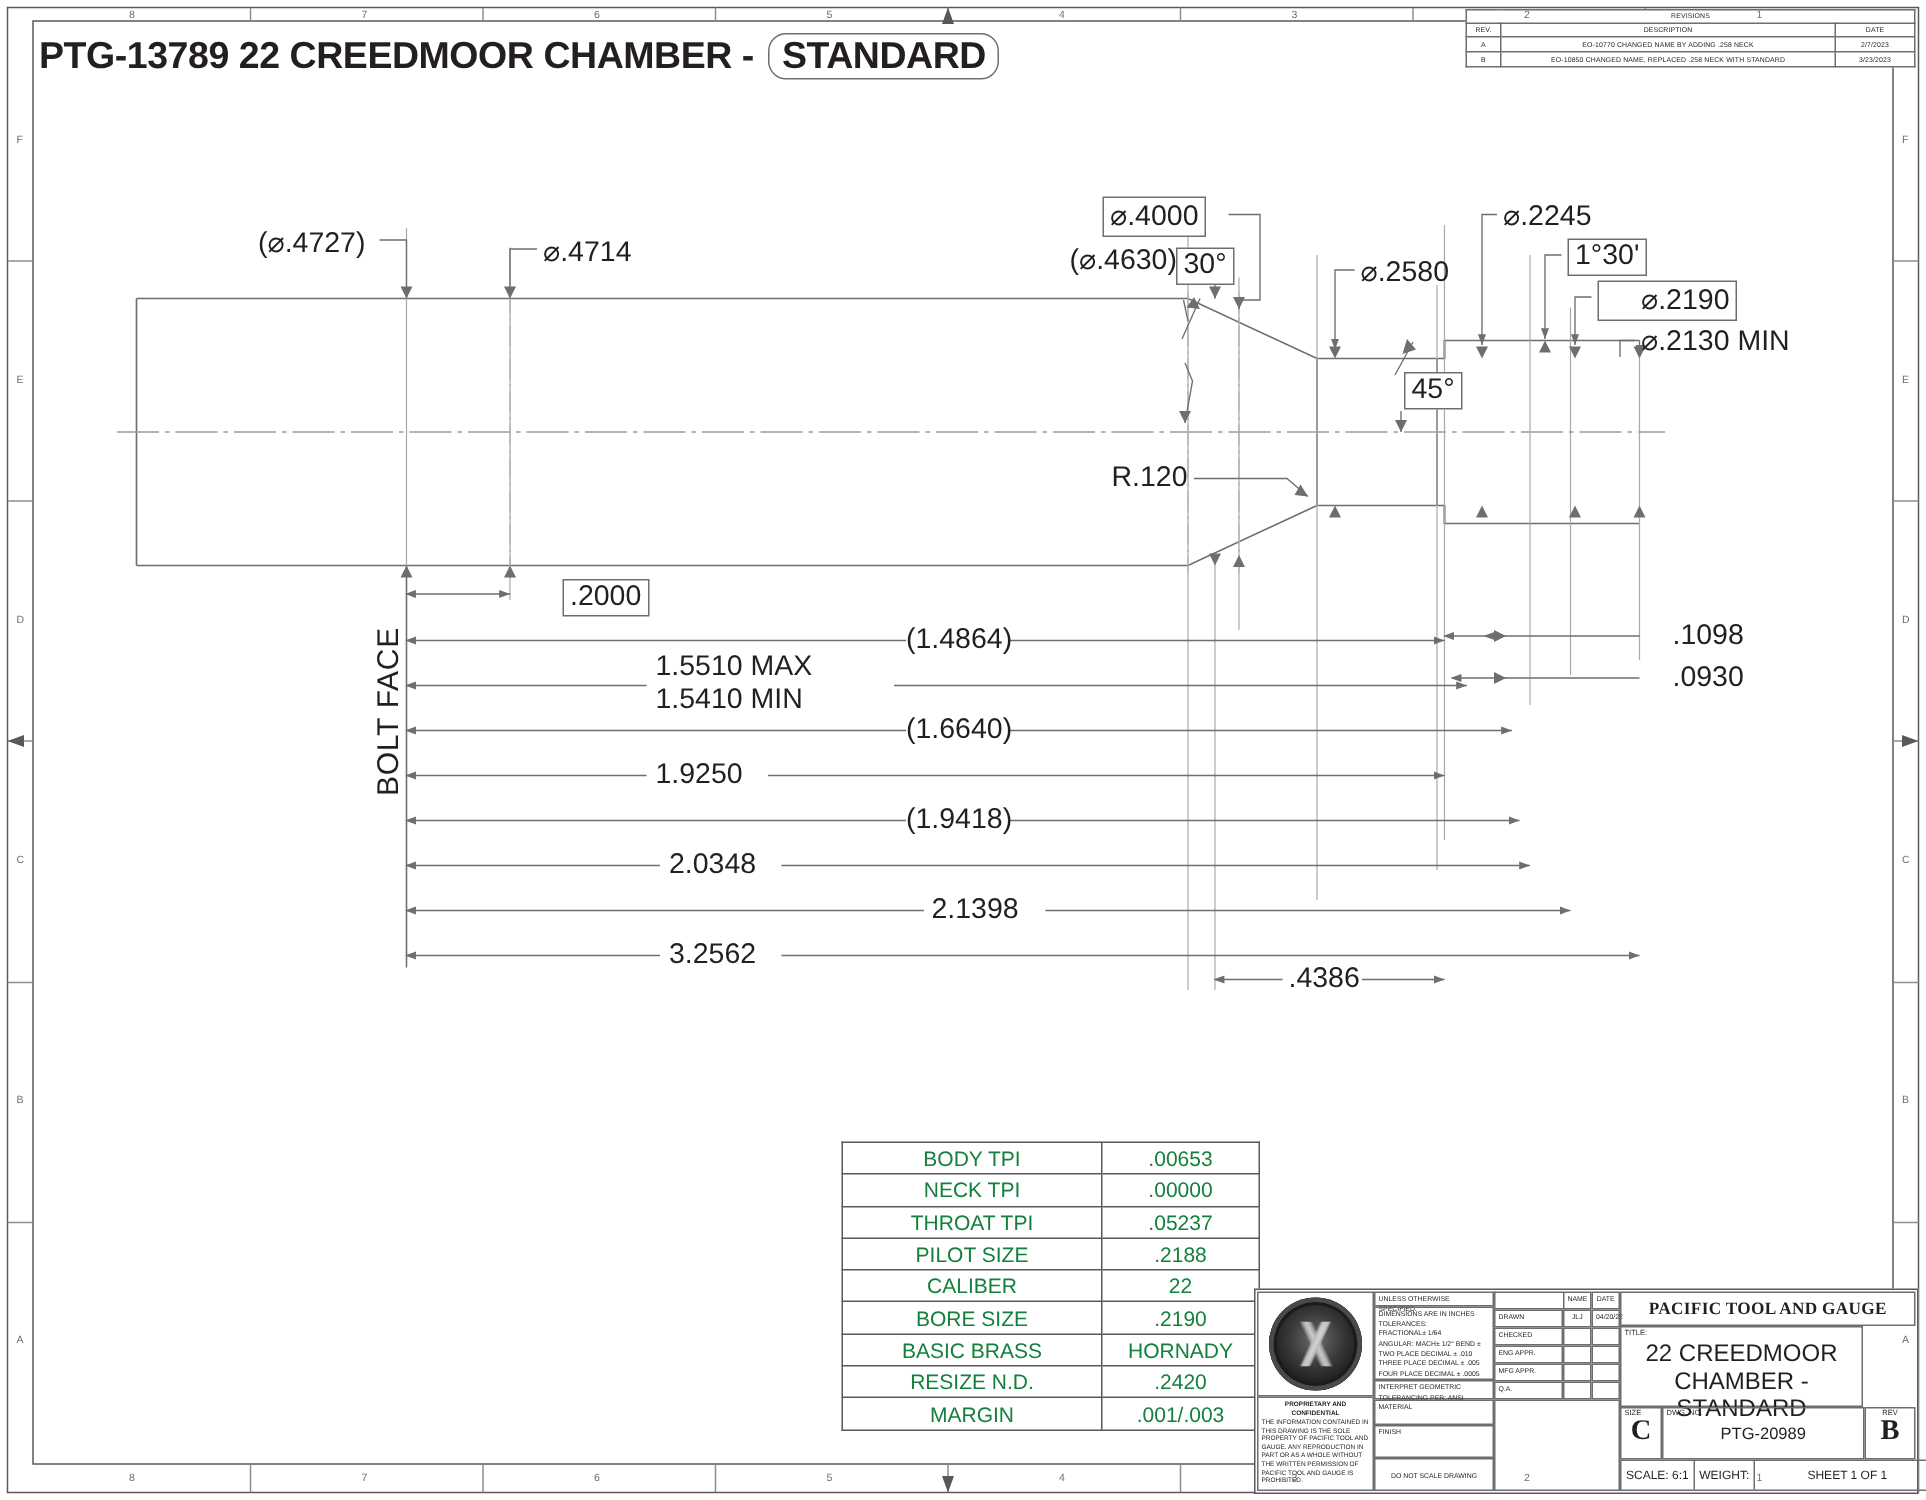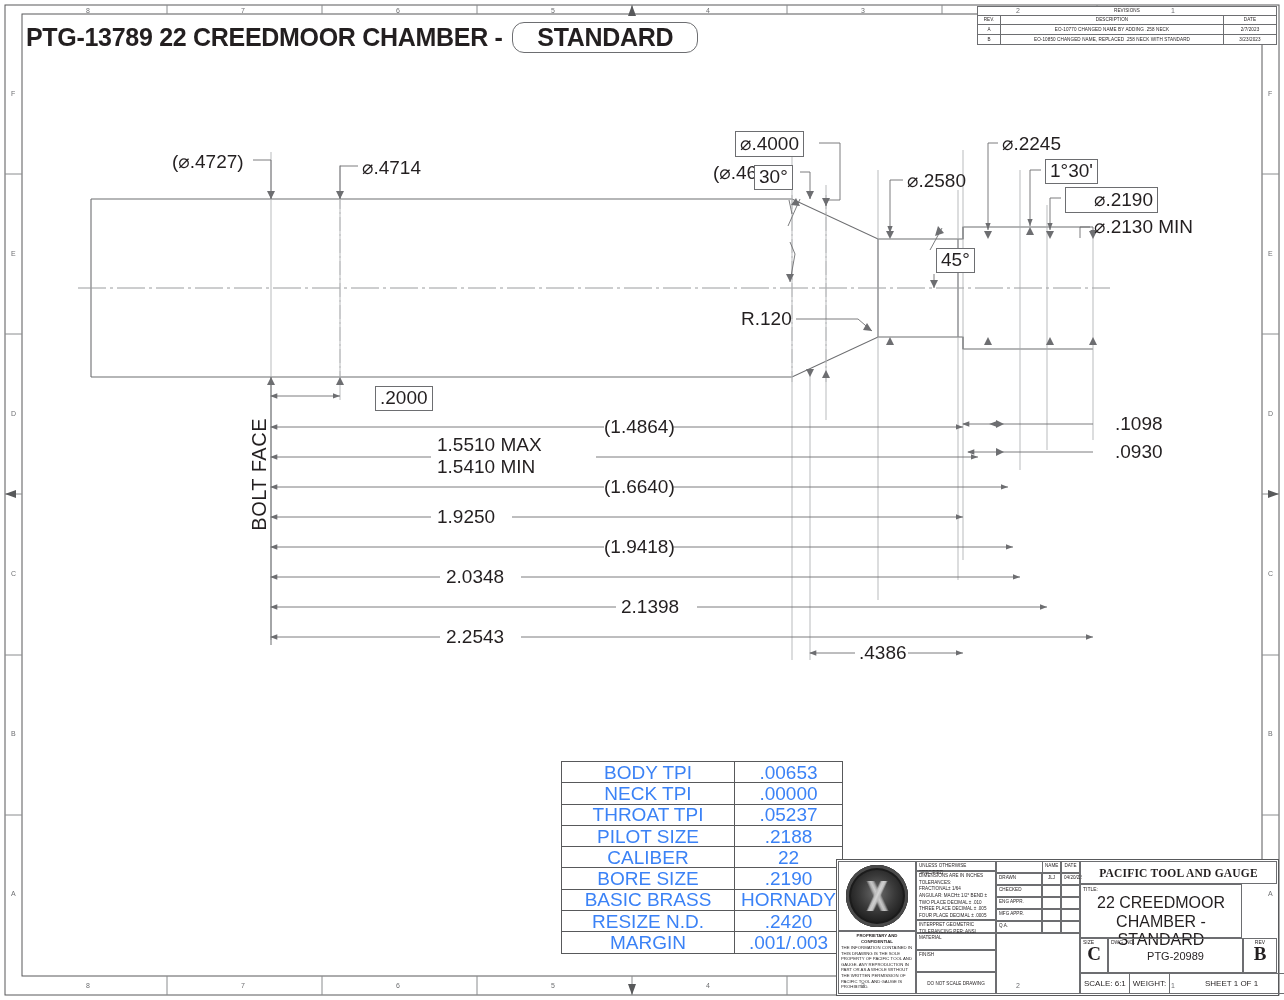--- a/index.html
+++ b/index.html
@@ -10,21 +10,21 @@
   
   #title{left:26px;top:22px;font-size:25px;font-weight:bold;letter-spacing:-0.3px;}
   #title .std{font-weight:bold;}
   
   .dim{font-size:19px;font-weight:400;color:#231f20;font-family:"Liberation Sans",sans-serif;}
   .boxed{border:1px solid #6d6e71;padding:0px 4px 1px 4px;background:#fff;}
   
   #boltface{left:248px;top:418px;font-size:20px;writing-mode:vertical-rl;transform:rotate(180deg);letter-spacing:0.5px;}
   
   #spectable{position:absolute;left:561px;top:761px;border-collapse:collapse;background:#fff;}
-  #spectable td{border:1px solid #58595b;height:20.3px;padding:0 6px;font-size:19px;text-align:center;color:#3b82f6;line-height:1;}
+  #spectable td{border:1px solid #58595b;height:20.3px;padding:0 6px;font-size:14px;text-align:center;color:#15803d;line-height:1;}
   #spectable td.k{width:160px;}
   #spectable td.v{width:92px;}
   
   #revtable{position:absolute;left:977px;top:6px;border-collapse:collapse;background:#fff;width:300px;}
   #revtable td,#revtable th{border:1px solid #6d6e71;font-size:4.6px;text-align:center;color:#231f20;font-weight:normal;padding:0;height:9px;line-height:9px;letter-spacing:0.1px;}
   #revtable .hdr{height:8px;line-height:8px;}
   .rv{width:22px;}
   .rdate{width:52px;}
   
   #tblock{position:absolute;left:836px;top:859px;width:441px;height:135px;border:1px solid #58595b;background:#fff;}
@@ -254,47 +254,47 @@
       </g>
 
       <g stroke="#6d6e71" stroke-width="1">
         <line x1="271" y1="377" x2="271" y2="645"></line>
       </g>
     </g>
   </svg>
 
   <div class="lbl" id="title">
     <span>PTG-13789 22 CREEDMOOR CHAMBER -</span>
-    <span class="std" style="display:inline-block;border:1px solid #6d6e71;border-radius:12px;padding:0 24px;margin-left:3px;">STANDARD</span>
+    <span class="std" style="display:inline-block;border:1px solid #6d6e71;border-radius:12px;padding:0 8px;margin-left:3px;">STANDARD</span>
   </div>
 
   <div class="lbl dim" style="left:172px;top:150px;">(⌀.4727)</div>
   <div class="lbl dim" style="left:362px;top:156px;">⌀.4714</div>
   <div class="lbl dim boxed" style="left:735px;top:131px;">⌀.4000</div>
   <div class="lbl dim" style="left:713px;top:161px;">(⌀.4630)</div>
-  <div class="lbl dim boxed" style="left:754px;top:165px;">30°</div>
+  <div class="lbl dim boxed" style="left:784px;top:165px;">30°</div>
   <div class="lbl dim" style="left:907px;top:169px;">⌀.2580</div>
   <div class="lbl dim boxed" style="left:914px;top:248px;margin-left:22px;">45°</div>
   <div class="lbl dim" style="left:1002px;top:132px;">⌀.2245</div>
   <div class="lbl dim boxed" style="left:1045px;top:159px;">1°30'</div>
   <div class="lbl dim boxed" style="left:1065px;top:187px;padding-left:28px;">⌀.2190</div>
   <div class="lbl dim" style="left:1094px;top:215px;">⌀.2130 MIN</div>
   <div class="lbl dim" style="left:741px;top:308px;">R.120</div>
 
   <div class="lbl dim" id="boltface">BOLT FACE</div>
   <div class="lbl dim boxed" style="left:375px;top:386px;">.2000</div>
   <div class="lbl dim" style="left:604px;top:416px;">(1.4864)</div>
   <div class="lbl dim" style="left:437px;top:434px;">1.5510 MAX</div>
   <div class="lbl dim" style="left:437px;top:456px;">1.5410  MIN</div>
   <div class="lbl dim" style="left:604px;top:476px;">(1.6640)</div>
   <div class="lbl dim" style="left:437px;top:506px;">1.9250</div>
   <div class="lbl dim" style="left:604px;top:536px;">(1.9418)</div>
   <div class="lbl dim" style="left:446px;top:566px;">2.0348</div>
   <div class="lbl dim" style="left:621px;top:596px;">2.1398</div>
-  <div class="lbl dim" style="left:446px;top:626px;">2.2543</div>
+  <div class="lbl dim" style="left:446px;top:626px;">3.2562</div>
   <div class="lbl dim" style="left:859px;top:642px;">.4386</div>
   <div class="lbl dim" style="left:1115px;top:413px;">.1098</div>
   <div class="lbl dim" style="left:1115px;top:441px;">.0930</div>
 
   <table id="revtable">
     <tbody>
         <tr>
           <td class="hdr" colspan="3">REVISIONS</td>
         </tr>
     <tr>

